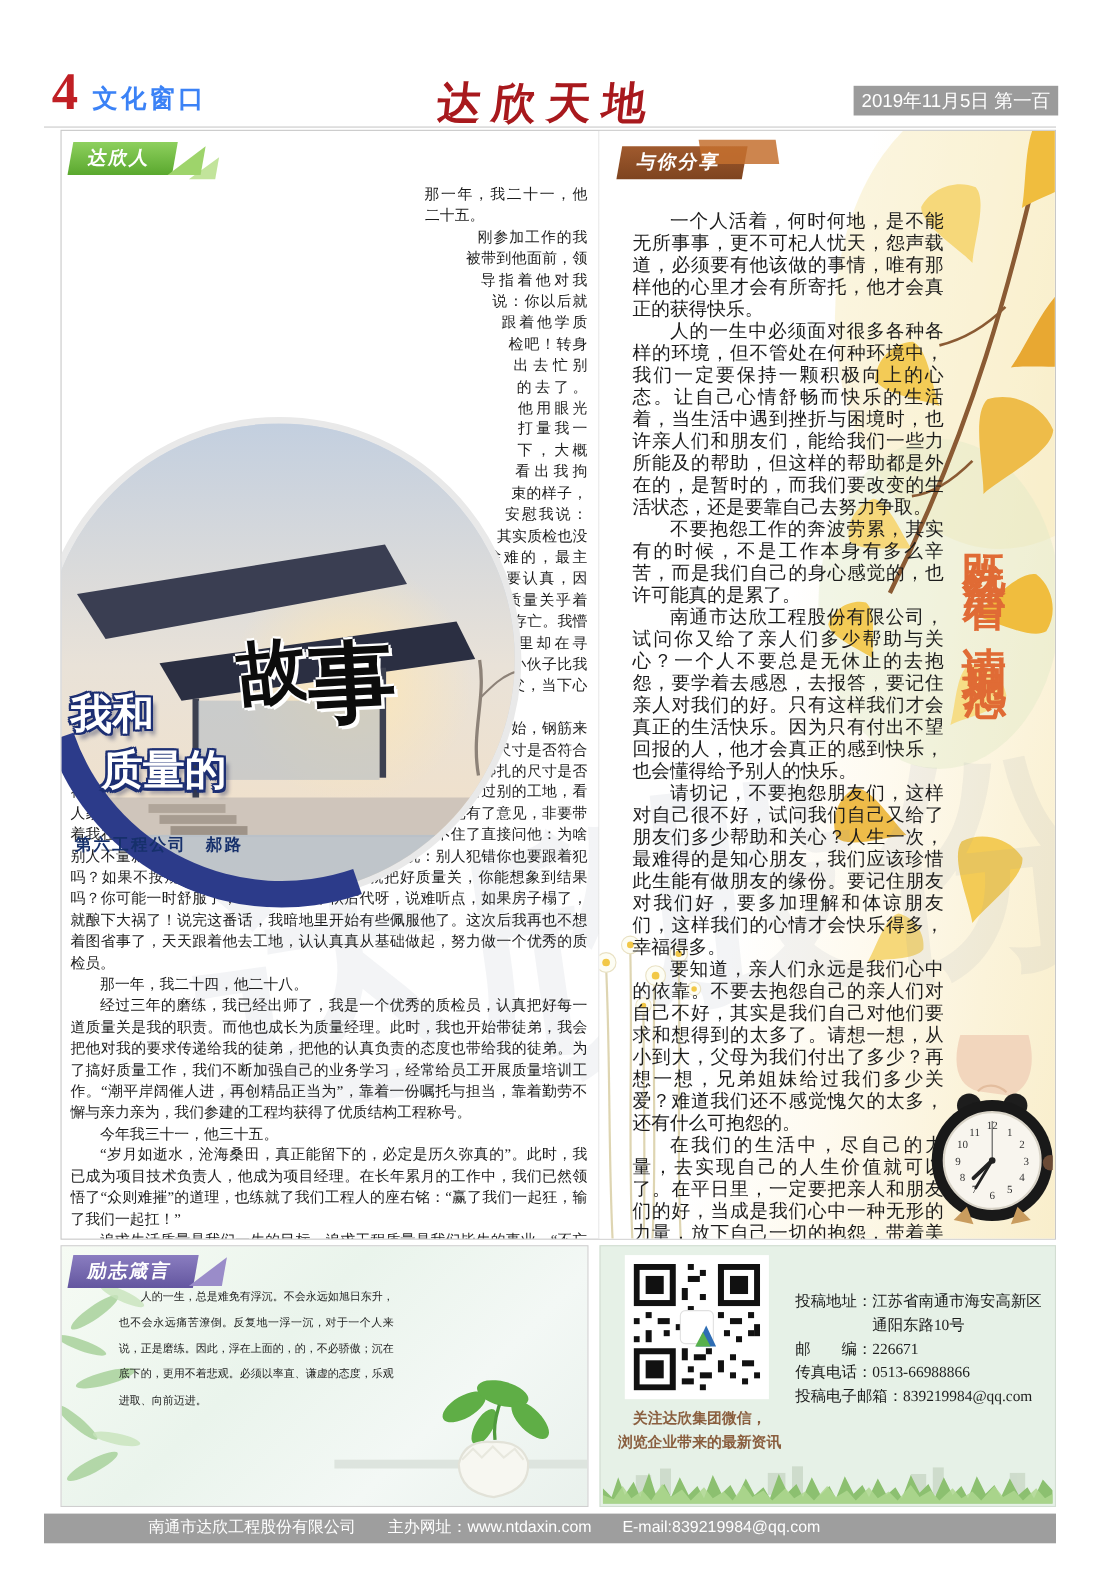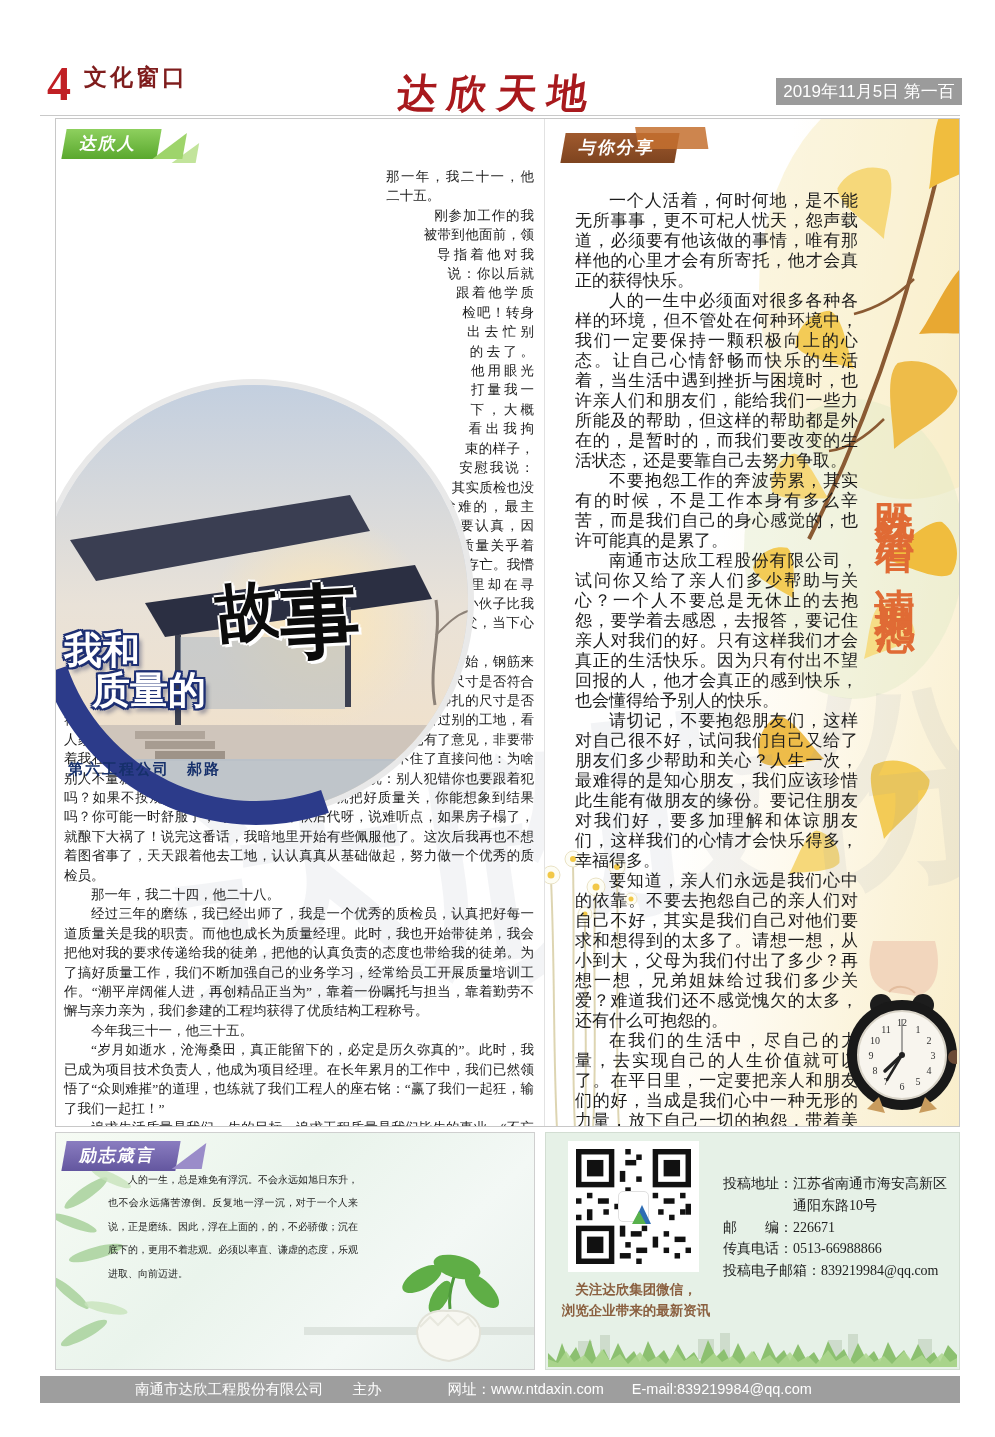--- a/index.html
+++ b/index.html
@@ -3,21 +3,21 @@
 <meta charset="utf-8">
 <style>
   html,body{margin:0;padding:0;background:#ffffff;}
   #page{position:relative;width:995px;height:1437px;background:#fff;overflow:hidden;
         font-family:"Liberation Serif","DejaVu Serif",serif;color:#222;}
   [data-interactable]{box-sizing:border-box;}
 
   
   .page-num{position:absolute;left:47px;top:60px;font-size:48px;font-weight:bold;color:#c01f24;
             font-family:"Liberation Serif",serif;line-height:1;}
-  .section-name{position:absolute;left:84px;top:62px;font-size:23px;font-weight:bold;color:#7f1d1d;
+  .section-name{position:absolute;left:84px;top:74px;font-size:23px;font-weight:bold;color:#3b82f6;
             letter-spacing:3px;font-family:"Liberation Sans",sans-serif;}
   .masthead{position:absolute;left:0;right:0;top:66px;text-align:center;font-size:40px;font-weight:bold;
             color:#a8191d;letter-spacing:10px;transform:skewX(-6deg);
             font-family:"Liberation Serif",serif;}
   .issue-box{position:absolute;right:33px;top:78px;width:186px;height:27px;background:#9b9b9b;color:#fff;
             font-family:"Liberation Sans",sans-serif;font-size:17px;line-height:27px;text-align:center;}
   .header-rule{position:absolute;left:40px;right:35px;top:115px;height:1px;background:#c9c9c9;}
 
   
   .main-box{position:absolute;left:55px;top:118px;width:905px;height:1009px;border:1px solid #c8c8c8;
@@ -51,21 +51,21 @@
           shape-outside:circle(232px at 175px 218px);}
   .photo-circle{position:absolute;left:-30px;top:0;width:440px;height:440px;border-radius:50%;
           border:6px solid #e9e9e9;overflow:hidden;background:#cdd6e2;}
   .ring-arc{position:absolute;left:-32px;top:-2px;width:448px;height:448px;border-radius:50%;
           border:24px solid transparent;border-bottom-color:#2c3b8a;box-sizing:border-box;
           transform:rotate(26deg);z-index:3;}
   .story-title{position:absolute;left:0;top:252px;z-index:5;width:330px;}
   .st-line{font-family:"Liberation Sans",sans-serif;font-weight:bold;color:#fff;font-size:38px;line-height:1.05;
           text-shadow:-2px 0 #1d2f73,2px 0 #1d2f73,0 -2px #1d2f73,0 2px #1d2f73,2px 2px #1d2f73,
           -2px 2px #1d2f73,2px -2px #1d2f73,-2px -2px #1d2f73,4px 5px 4px rgba(20,30,80,.45);}
-  .st-line2{margin-left:28px;}
+  .st-line2{margin-left:28px;margin-top:11px;}
   .st-callig{position:absolute;left:152px;top:-34px;font-weight:bold;color:#0c0c0c;
           font-family:"Liberation Serif",serif;
           text-shadow:-2px 0 #fff,2px 0 #fff,0 -2px #fff,0 2px #fff,3px 3px 0 #fff;}
   .st-ch1{font-size:64px;display:inline-block;transform:rotate(-6deg);}
   .st-ch2{font-size:80px;display:inline-block;transform:translateY(16px) rotate(-3deg);}
   .byline{position:absolute;left:4px;top:128px;font-family:"Liberation Sans",sans-serif;font-weight:bold;
           font-size:15px;color:#16306b;letter-spacing:2px;}
   .watermark{position:absolute;font-family:"Liberation Serif",serif;font-weight:bold;
           color:rgba(140,152,168,.10);z-index:0;pointer-events:none;white-space:nowrap;}
 
@@ -103,21 +103,21 @@
   .contact-rows .row{white-space:nowrap;}
   .row-indent{padding-left:70px;}
   .grass-svg{position:absolute;left:2px;right:2px;bottom:2px;z-index:1;}
 
   
   .footer-bar{position:absolute;left:40px;top:1376px;width:920px;height:27px;background:#9e9e9e;
           color:#fff;font-family:"Liberation Sans",sans-serif;font-size:14.5px;line-height:27px;
           display:flex;text-align:center;}
   .footer-bar span{display:inline-block;}
   .f1{margin-left:95px;}
-  .f2{margin-left:66px;}
+  .f2{}
   .f3{margin-left:28px;}
 </style>
 </head>
 <body>
 
 <div id="page" data-interactable="false">
 
   <div class="page-num" data-interactable="false">4</div>
   <div class="section-name" data-interactable="false">文化窗口</div>
   <div class="masthead" data-interactable="false">达欣天地</div>

